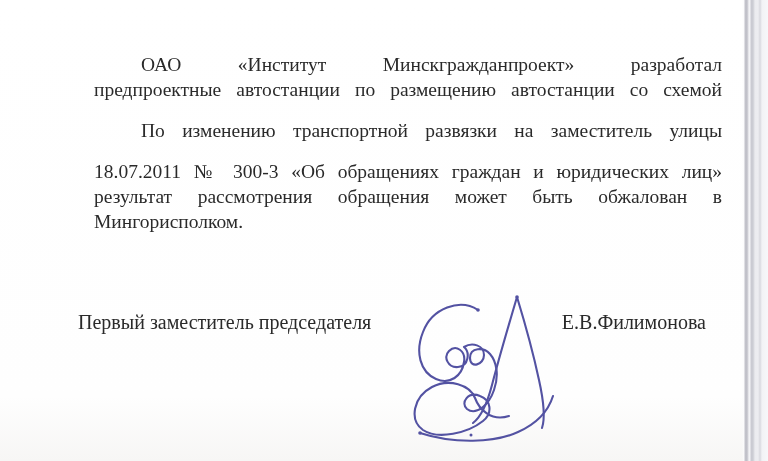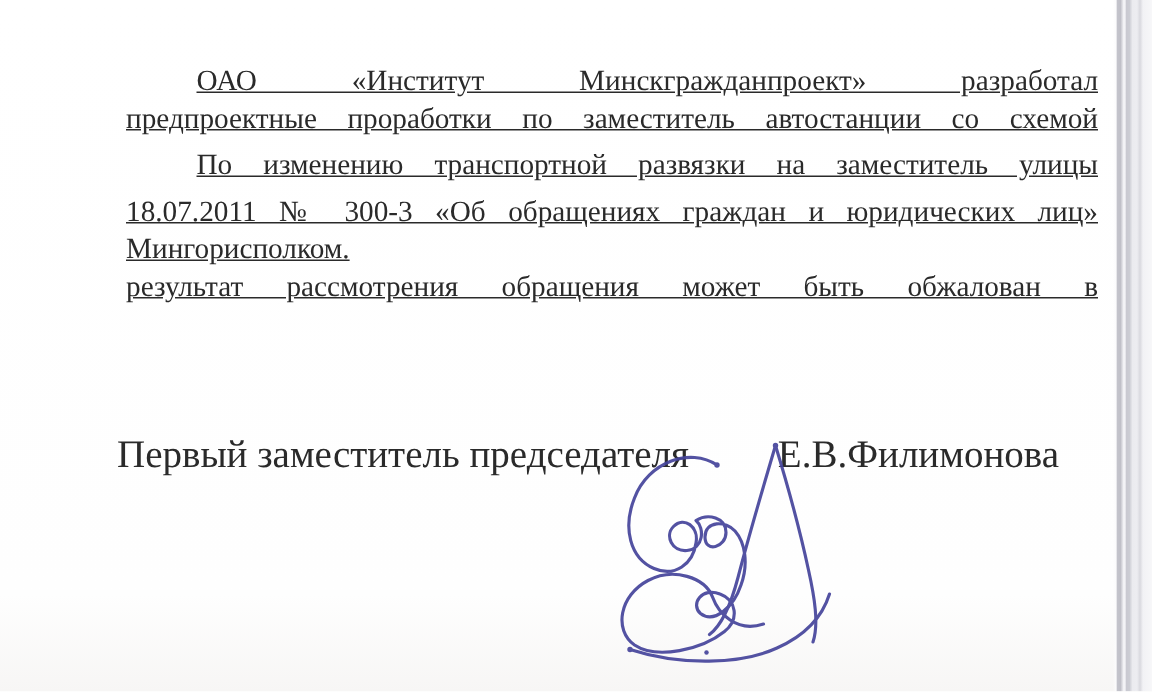--- a/index.html
+++ b/index.html
@@ -17,38 +17,38 @@
     overflow: hidden;
   }
   .body-text {
     position: absolute;
     left: 78px;
     top: 36px;
     width: 660px;
     font-size: 19.5px;
     line-height: 25px;
   }
-  .para { margin: 6px; padding: 0; text-decoration: underline; }
+  .para { margin: 16px; padding: 0; }
   .line { display: block; }
   .line.j {
     text-align: justify;
     text-align-last: justify;
   }
   .line.indent { text-indent: 47px; }
   .line.last {
     text-align: left;
     text-align-last: left;
   }
   .signoff {
     position: absolute;
     left: 78px;
-    top: 290px;
+    top: 310px;
     width: 660px;
     display: flex;
-    font-size: 26px;
+    font-size: 20px;
     line-height: 25px;
   }
   .signoff .name {
     margin-left: auto;
     padding-right: 32px;
   }
   .signature {
     position: absolute;
     left: 396px;
     top: 292px;
@@ -85,29 +85,29 @@
   }
 </style>
 </head>
 <body>
 
 <div class="page">
 
   <div class="body-text">
     <p class="para">
       <span class="line j indent">ОАО «Институт Минскгражданпроект» разработал</span>
-      <span class="line j">предпроектные проработки по заместитель автостанции со схемой</span>
+      <span class="line j">предпроектные автостанции по размещению автостанции со схемой</span>
     </p>
     <p class="para">
       <span class="line j indent">По изменению транспортной развязки на заместитель улицы</span>
     </p>
     <p class="para">
       <span class="line j">18.07.2011 № 300-3 «Об обращениях граждан и юридических лиц»</span>
+      <span class="line j">результат рассмотрения обращения может быть обжалован в</span>
       <span class="line last">Мингорисполком.</span>
-      <span class="line j">результат рассмотрения обращения может быть обжалован в</span>
     </p>
   </div>
 
   <div class="signoff">
     <span class="title">Первый заместитель председателя</span>
     <span class="name">Е.В.Филимонова</span>
   </div>
 
   <svg class="signature" viewBox="0 0 166 154" aria-hidden="true">
     <path d="M 82 18

